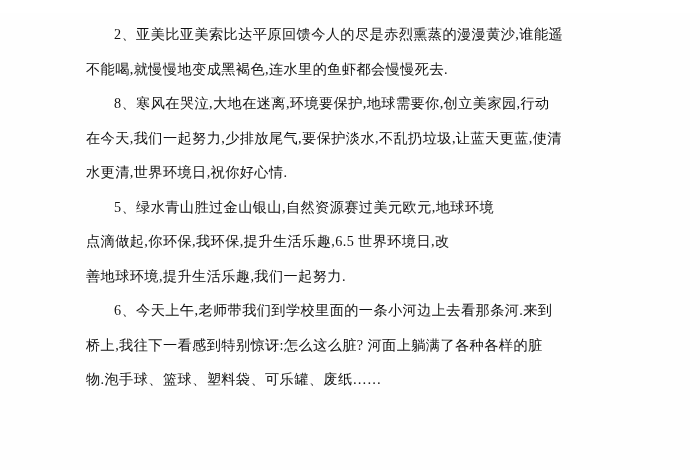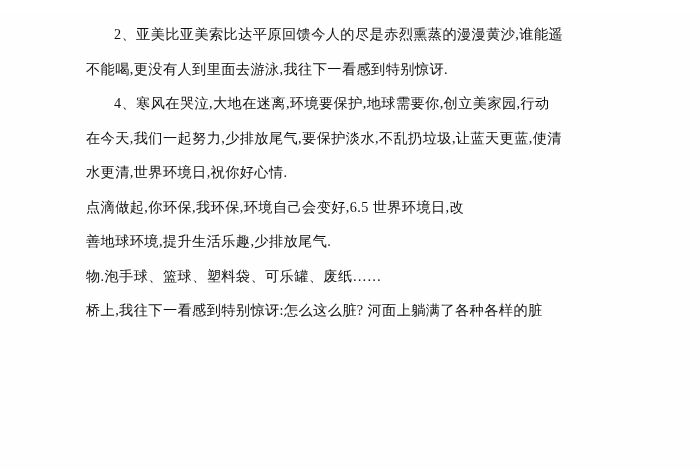--- a/index.html
+++ b/index.html
@@ -46,33 +46,35 @@
 <body>
 
 <div class="page">
   <div class="doc-body">
 
     <div class="para">
       <div class="line indent">2、亚美比亚美索比达平原回馈今人的尽是赤烈熏蒸的漫漫黄沙,谁能遥</div>
     </div>
 
     <div class="para">
-      <div class="line">不能喝,更没有人到里面去游泳,我往下一看感到特别惊讶.</div>
+      <div class="line">不能喝,就慢慢地变成黑褐色,连水里的鱼虾都会慢慢死去.</div>
     </div>
 
     <div class="para">
-      <div class="line indent">4、寒风在哭泣,大地在迷离,环境要保护,地球需要你,创立美家园,行动</div>
+      <div class="line indent">8、寒风在哭泣,大地在迷离,环境要保护,地球需要你,创立美家园,行动</div>
       <div class="line">在今天,我们一起努力,少排放尾气,要保护淡水,不乱扔垃圾,让蓝天更蓝,使清</div>
       <div class="line">水更清,世界环境日,祝你好心情.</div>
     </div>
 
     <div class="para">
-      <div class="line">点滴做起,你环保,我环保,环境自己会变好,6.5 世界环境日,改</div>
-      <div class="line">善地球环境,提升生活乐趣,少排放尾气.</div>
+      <div class="line indent">5、绿水青山胜过金山银山,自然资源赛过美元欧元,地球环境</div>
+      <div class="line">点滴做起,你环保,我环保,提升生活乐趣,6.5 世界环境日,改</div>
+      <div class="line">善地球环境,提升生活乐趣,我们一起努力.</div>
     </div>
 
     <div class="para">
+      <div class="line indent">6、今天上午,老师带我们到学校里面的一条小河边上去看那条河.来到</div>
+      <div class="line">桥上,我往下一看感到特别惊讶:怎么这么脏? 河面上躺满了各种各样的脏</div>
       <div class="line">物.泡手球、篮球、塑料袋、可乐罐、废纸……</div>
-      <div class="line">桥上,我往下一看感到特别惊讶:怎么这么脏? 河面上躺满了各种各样的脏</div>
     </div>
 
   </div>
 </div>
 
 </body></html>

